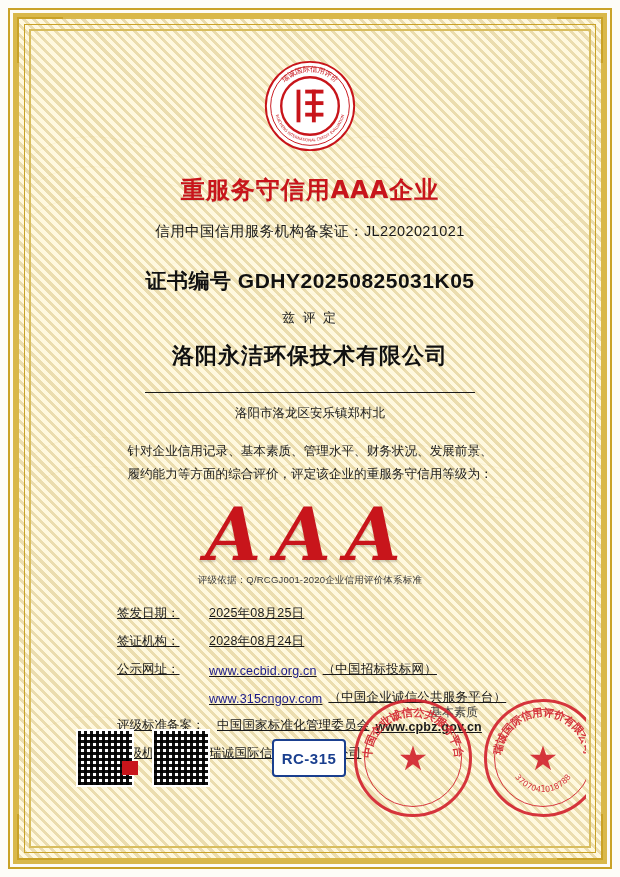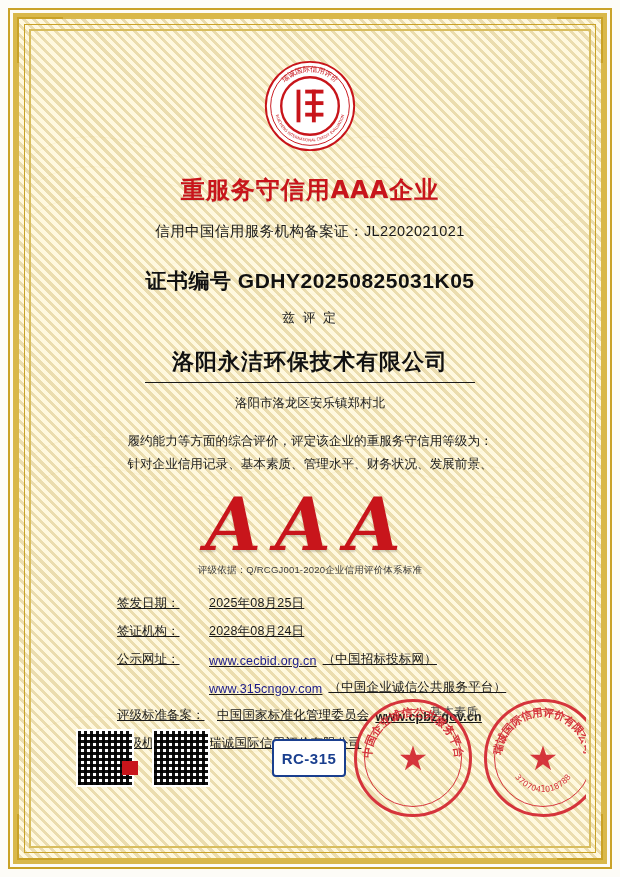--- a/index.html
+++ b/index.html
@@ -101,25 +101,25 @@
     color:#111;
     letter-spacing:.5px;
   }
   .hereby{
     margin-top:14px;
     font-size:13px;
     color:#222;
     letter-spacing:2px;
   }
   .company-wrap{
-    margin-top:20px;
+    margin-top:14px;
     width:330px;
     text-align:center;
     border-bottom:1.5px solid #1a1a1a;
-    padding-bottom:5px;
+    padding-bottom:21px;
   }
   .company{
     font-size:22px;
     font-weight:bold;
     color:#111;
     letter-spacing:1px;
     font-family:"DejaVu Sans","Liberation Sans",sans-serif;
   }
   .address{
     margin-top:12px;
@@ -297,22 +297,22 @@
       <div class="filing">信用中国信用服务机构备案证：JL2202021021</div>
       <div class="cert-no">证书编号 GDHY20250825031K05</div>
       <div class="hereby">兹 评 定</div>
 
       <div class="company-wrap">
         <div class="company">洛阳永洁环保技术有限公司</div>
       </div>
       <div class="address">洛阳市洛龙区安乐镇郑村北</div>
 
       <div class="desc">
+        <div>针对企业信用记录、基本素质、管理水平、财务状况、发展前景、</div>
         <div>履约能力等方面的综合评价，评定该企业的重服务守信用等级为：</div>
-        <div>针对企业信用记录、基本素质、管理水平、财务状况、发展前景、</div>
       </div>
 
       <div class="grade">AAA</div>
       <div class="grade-basis">评级依据：Q/RCGJ001-2020企业信用评价体系标准</div>
 
       <div class="fields">
 
         <div class="frow">
           <div class="flabel">签发日期：</div>
           <div class="fvalue">2025年08月25日</div>

